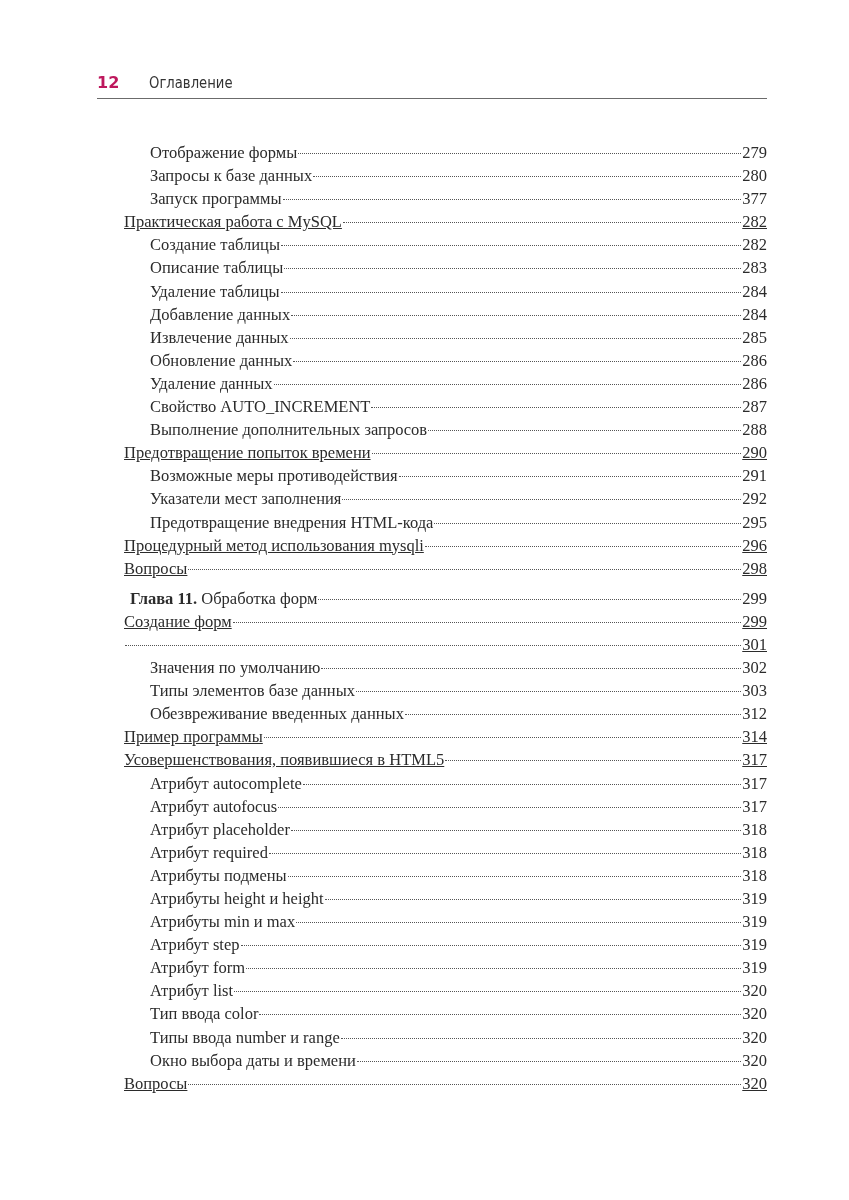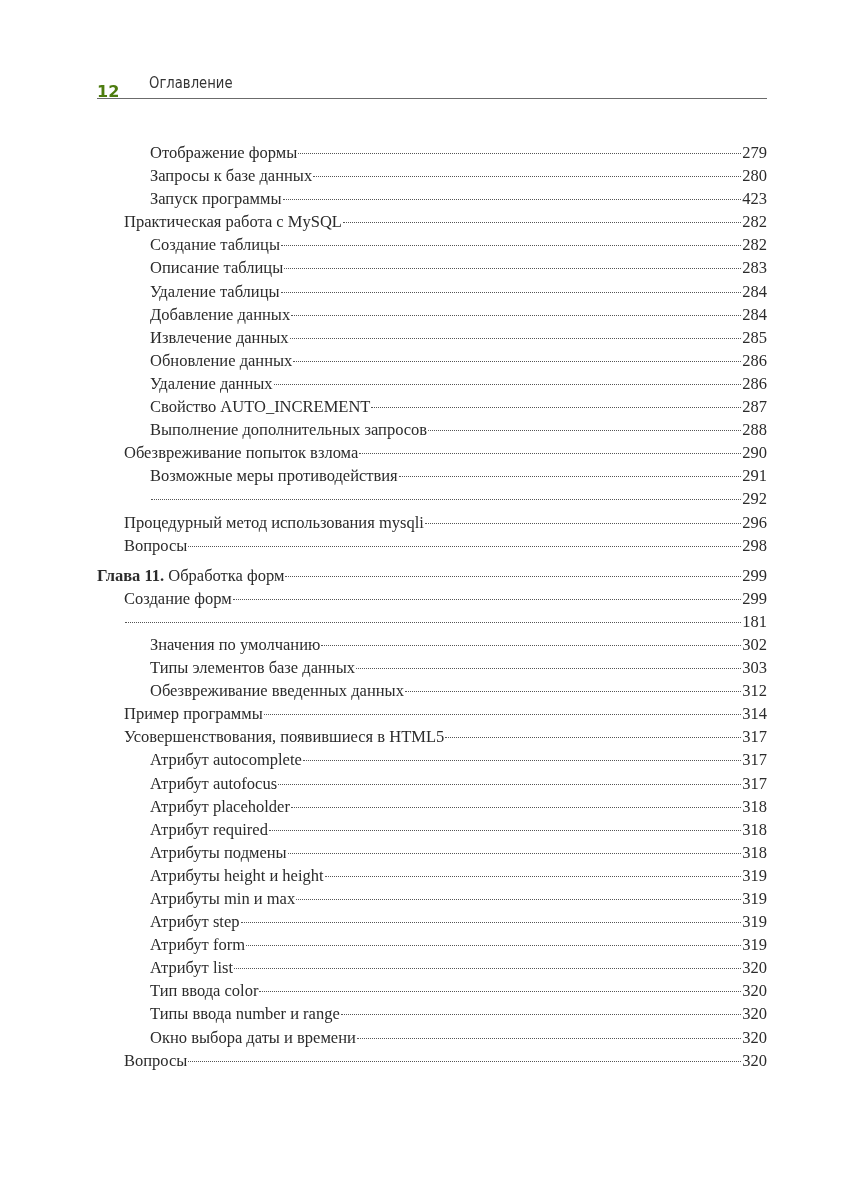--- a/index.html
+++ b/index.html
@@ -2,37 +2,37 @@
 <html><head>
 <meta charset="utf-8">
 <style>
   html, body { margin: 0; padding: 0; background: #ffffff; }
   body { width: 849px; height: 1200px; position: relative; overflow: hidden; }
   .header {
     position: absolute; left: 97px; top: 70px; width: 670px; height: 28px;
     border-bottom: 1.5px solid #6b6b6b;
   }
   .page-num {
-    position: absolute; left: 0; top: 12px;
-    font-family: "DejaVu Sans", sans-serif; font-weight: bold; font-size: 16px; color: #4d7c0f;
+    position: absolute; left: 0; top: 3px;
+    font-family: "DejaVu Sans", sans-serif; font-weight: bold; font-size: 16px; color: #be185d;
   }
   .header-title {
     position: absolute; left: 52px; top: 4px;
     font-family: "DejaVu Sans", sans-serif; font-size: 15px; color: #333;
     transform: scaleX(0.88); transform-origin: left;
   }
   .toc {
     position: absolute; left: 97px; top: 141px; width: 670px;
     font-family: "Liberation Serif", serif; font-size: 16.5px; color: #2b2b2b;
   }
   .row {
     display: flex; align-items: baseline; height: 23.1px; line-height: 23.1px;
   }
-  .row.l0 { padding-left: 0; }
-  .row.l1 { padding-left: 27px; }
+  .row.l0 { padding-left: 0; margin-left: 33px; }
+  .row.l1 { padding-left: 27px; text-decoration: underline; }
   .row.l2 { padding-left: 53px; }
   .row.gap { margin-top: 7px; }
   .title { white-space: nowrap; }
   .title b { font-weight: bold; }
   .leader {
     flex: 1; margin: 0 1px; border-bottom: 1.5px dotted #555; position: relative; top: -4px;
   }
   .pg { white-space: nowrap; }
 </style>
 </head>
@@ -50,21 +50,21 @@
       <span class="pg">279</span>
     </div>
     <div class="row l2">
       <span class="title"><span>Запросы к базе данных</span></span>
       <span class="leader"></span>
       <span class="pg">280</span>
     </div>
     <div class="row l2">
       <span class="title"><span>Запуск программы</span></span>
       <span class="leader"></span>
-      <span class="pg">423</span>
+      <span class="pg">377</span>
     </div>
     <div class="row l1">
       <span class="title"><span>Практическая работа с MySQL</span></span>
       <span class="leader"></span>
       <span class="pg">282</span>
     </div>
     <div class="row l2">
       <span class="title"><span>Создание таблицы</span></span>
       <span class="leader"></span>
       <span class="pg">282</span>
@@ -103,32 +103,38 @@
       <span class="title"><span>Свойство AUTO_INCREMENT</span></span>
       <span class="leader"></span>
       <span class="pg">287</span>
     </div>
     <div class="row l2">
       <span class="title"><span>Выполнение дополнительных запросов</span></span>
       <span class="leader"></span>
       <span class="pg">288</span>
     </div>
     <div class="row l1">
-      <span class="title"><span>Обезвреживание попыток взлома</span></span>
+      <span class="title"><span>Предотвращение попыток времени</span></span>
       <span class="leader"></span>
       <span class="pg">290</span>
     </div>
     <div class="row l2">
       <span class="title"><span>Возможные меры противодействия</span></span>
       <span class="leader"></span>
       <span class="pg">291</span>
     </div>
     <div class="row l2">
+      <span class="title"><span>Указатели мест заполнения</span></span>
       <span class="leader"></span>
       <span class="pg">292</span>
+    </div>
+    <div class="row l2">
+      <span class="title"><span>Предотвращение внедрения HTML-кода</span></span>
+      <span class="leader"></span>
+      <span class="pg">295</span>
     </div>
     <div class="row l1">
       <span class="title"><span>Процедурный метод использования mysqli</span></span>
       <span class="leader"></span>
       <span class="pg">296</span>
     </div>
     <div class="row l1">
       <span class="title"><span>Вопросы</span></span>
       <span class="leader"></span>
       <span class="pg">298</span>
@@ -138,21 +144,21 @@
       <span class="leader"></span>
       <span class="pg">299</span>
     </div>
     <div class="row l1">
       <span class="title"><span>Создание форм</span></span>
       <span class="leader"></span>
       <span class="pg">299</span>
     </div>
     <div class="row l1">
       <span class="leader"></span>
-      <span class="pg">181</span>
+      <span class="pg">301</span>
     </div>
     <div class="row l2">
       <span class="title"><span>Значения по умолчанию</span></span>
       <span class="leader"></span>
       <span class="pg">302</span>
     </div>
     <div class="row l2">
       <span class="title"><span>Типы элементов базе данных</span></span>
       <span class="leader"></span>
       <span class="pg">303</span>

